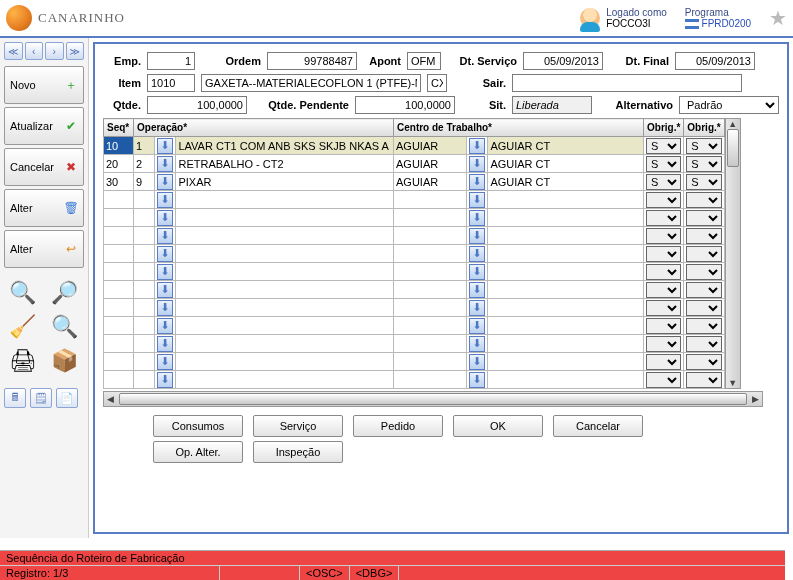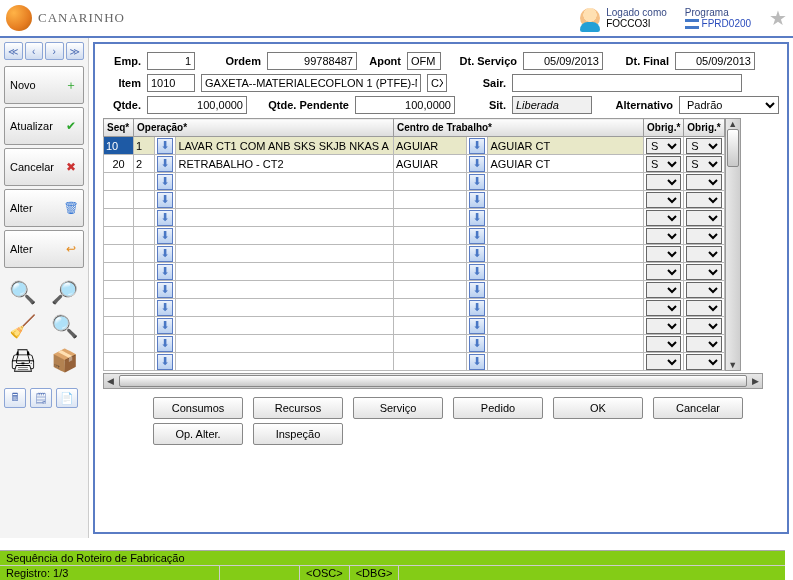--- a/index.html
+++ b/index.html
@@ -102,21 +102,21 @@
   .vscroll .thumb{width:12px;height:38px;background:linear-gradient(#fff,#c8c8c8);border:1px solid #888;border-radius:2px;}
   .hscroll{height:16px;background:linear-gradient(#e8e8e8,#cfcfcf);border:1px solid #999;display:flex;align-items:center;justify-content:space-between;margin-top:2px;margin-right:16px;}
   .hscroll .ar{font-size:9px;color:#444;padding:0 3px;}
   .hscroll .thumb{height:12px;flex:1;background:linear-gradient(#fff,#c8c8c8);border:1px solid #888;border-radius:2px;margin:0 2px;}
   .bot-btns{display:flex; gap:10px; margin-top:8px; flex-wrap:wrap; padding-left:50px;}
   .winbtn{
     width:90px;height:22px;background:linear-gradient(#fff,#e3e3e3);border:1px solid #888;border-radius:2px;
     display:flex;align-items:center;justify-content:center;font-size:11px;cursor:pointer;
   }
   
-  .status{position:absolute; bottom:0; left:0; right:8px; background:#84cc16; border-top:1px solid #aaa; font-size:11px;}
+  .status{position:absolute; bottom:0; left:0; right:8px; background:#ef4444; border-top:1px solid #aaa; font-size:11px;}
   .status .line1{padding:1px 6px;}
   .status .line2{display:flex; gap:0; border-top:1px solid #ccc;}
   .status .cell{padding:1px 6px; border-right:1px solid #ccc;}
   .status .wide{width:220px;}
 </style>
 </head>
 <body>
 
 <div class="header">
   <div class="logo-orb"></div>
@@ -238,24 +238,35 @@
               <td class="sel-hl" style="width:20px">1</td>
               <td style="width:18px;text-align:center"><span class="blue-arrow">⬇</span></td>
               <td class="sel-hl" style="width:210px">LAVAR CT1 COM ANB SKS SKJB NKAS A</td>
               <td class="sel-hl" style="width:70px">AGUIAR</td>
               <td style="width:18px;text-align:center"><span class="blue-arrow">⬇</span></td>
               <td class="sel-hl" style="width:150px">AGUIAR CT</td>
               <td style="width:38px"><select class="combo" style="width:100%"><option>S</option></select></td>
               <td style="width:38px"><select class="combo" style="width:100%"><option>S</option></select></td>
             </tr>
             <tr>
-              <td class="" style="text-align:center;width:30px">20</td>
+              <td class="" style="text-align:left;width:30px">20</td>
               <td class="" style="width:20px">2</td>
               <td style="width:18px;text-align:center"><span class="blue-arrow">⬇</span></td>
               <td class="" style="width:210px">RETRABALHO - CT2</td>
+              <td class="" style="width:70px">AGUIAR</td>
+              <td style="width:18px;text-align:center"><span class="blue-arrow">⬇</span></td>
+              <td class="" style="width:150px">AGUIAR CT</td>
+              <td style="width:38px"><select class="combo" style="width:100%"><option>S</option></select></td>
+              <td style="width:38px"><select class="combo" style="width:100%"><option>S</option></select></td>
+            </tr>
+            <tr>
+              <td class="" style="text-align:left;width:30px">30</td>
+              <td class="" style="width:20px">9</td>
+              <td style="width:18px;text-align:center"><span class="blue-arrow">⬇</span></td>
+              <td class="" style="width:210px">PIXAR</td>
               <td class="" style="width:70px">AGUIAR</td>
               <td style="width:18px;text-align:center"><span class="blue-arrow">⬇</span></td>
               <td class="" style="width:150px">AGUIAR CT</td>
               <td style="width:38px"><select class="combo" style="width:100%"><option>S</option></select></td>
               <td style="width:38px"><select class="combo" style="width:100%"><option>S</option></select></td>
             </tr>
             <tr>
               <td style="width:30px"></td>
               <td style="width:20px"></td>
               <td style="width:18px;text-align:center"><span class="blue-arrow">⬇</span></td>
@@ -386,21 +397,20 @@
       </div>
     </div>
     <div class="hscroll">
       <div class="ar">◀</div>
       <div class="thumb"></div>
       <div class="ar">▶</div>
     </div>
 
     <div class="bot-btns">
       <div class="winbtn">Consumos</div>
-      <div class="winbtn">Recursos</div>
       <div class="winbtn">Serviço</div>
       <div class="winbtn">Pedido</div>
       <div class="winbtn">OK</div>
       <div class="winbtn">Cancelar</div>
     </div>
     <div class="bot-btns" style="margin-top:4px">
       <div class="winbtn">Op. Alter.</div>
       <div class="winbtn">Inspeção</div>
     </div>
   </div>

